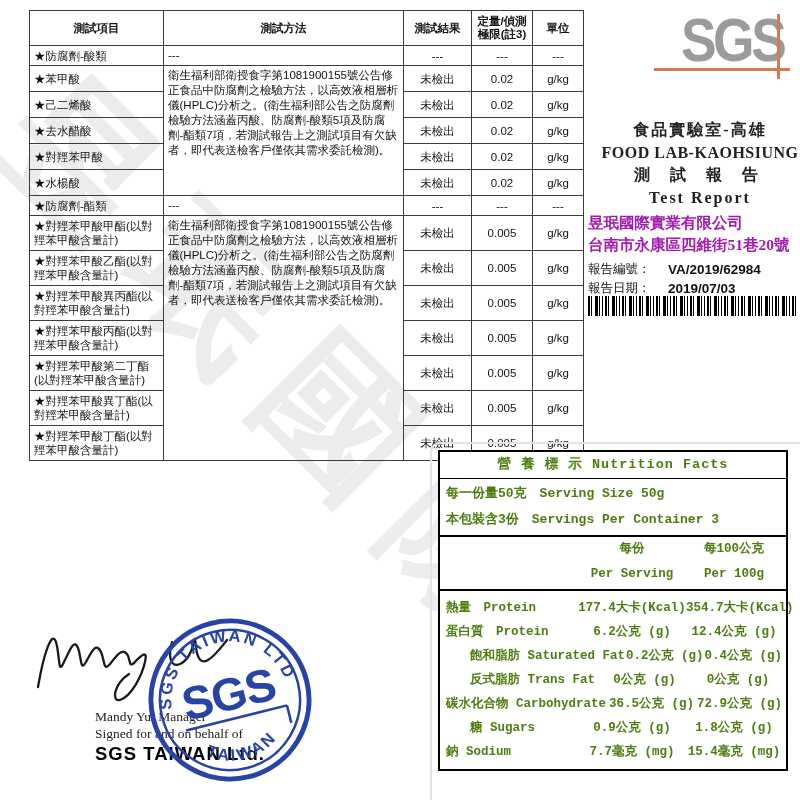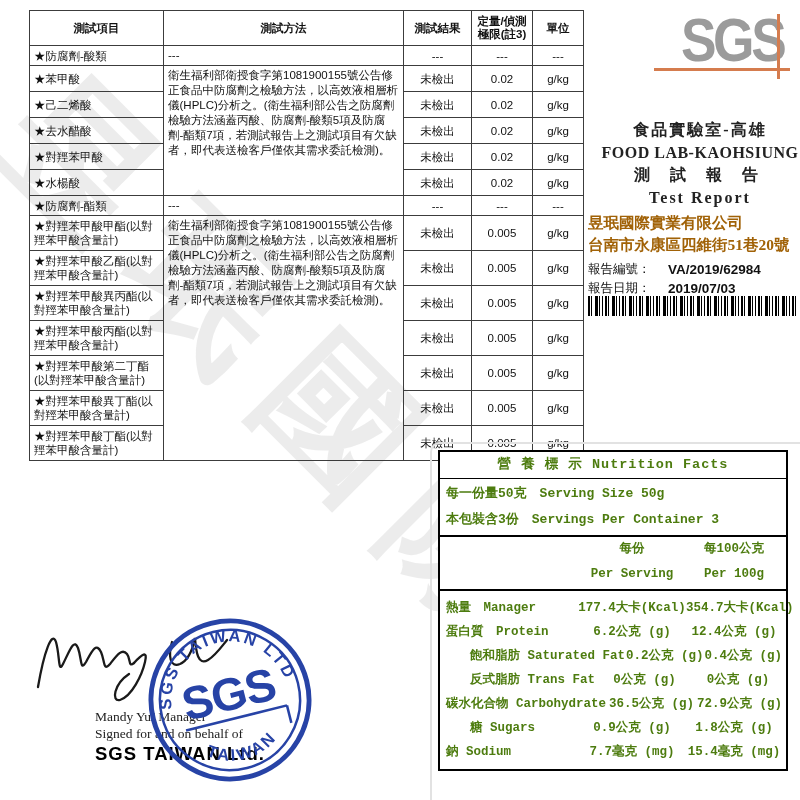--- a/index.html
+++ b/index.html
@@ -44,21 +44,21 @@
     position:absolute; left:578px; top:120px; width:244px; text-align:center;
     font-family:"Liberation Serif", serif; font-weight:bold; color:#222;
   }
   .lab-zh{font-size:16px; letter-spacing:2px; margin-bottom:3px;}
   .lab-en{font-size:16px; letter-spacing:0.5px; margin-bottom:3px;}
   .rep-zh{font-size:16px; letter-spacing:8px; margin-bottom:3px;}
   .rep-en{font-size:16px; letter-spacing:2px;}
   .client-block{
     position:absolute; left:588px; top:212px; width:212px;
     font-family:"Liberation Serif", serif; font-weight:bold;
-    font-size:15.5px; line-height:22px; color:#a16207;
+    font-size:15.5px; line-height:22px; color:#a21caf;
   }
   .repinfo{position:absolute; left:588px; top:260px; width:212px; font-size:13px;}
   .repinfo .row{display:flex; height:19px; align-items:center;}
   .repinfo .lbl{font-family:"Liberation Serif", serif; font-weight:normal; width:80px; font-size:12.5px;}
   .repinfo .val{font-weight:bold; font-size:13.5px;}
   .barcode{
     position:absolute; left:588px; top:296px; width:210px; height:20px;
     background-image:repeating-linear-gradient(90deg,
       #000 0 2px,#fff 2px 3px,#000 3px 4px,#fff 4px 7px,
       #000 7px 10px,#fff 10px 11px,#000 11px 12px,#fff 12px 14px,
@@ -263,21 +263,21 @@
           <div class="c2">每100公克</div>
         </div>
         <div class="ncols en">
           <div class="spacer"></div>
           <div class="c1">Per Serving</div>
           <div class="c2">Per 100g</div>
         </div>
       </div>
       <div class="nutri-body">
         <div class="nrow">
-          <div class="nname">熱量　Manager</div>
+          <div class="nname">熱量　Protein</div>
           <div class="v1">177.4大卡(Kcal)</div>
           <div class="v2">354.7大卡(Kcal)</div>
         </div>
         <div class="nrow">
           <div class="nname">蛋白質　Protein</div>
           <div class="v1">6.2公克 (g)</div>
           <div class="v2">12.4公克 (g)</div>
         </div>
         <div class="nrow indent">
           <div class="nname">飽和脂肪 Saturated Fat</div>

